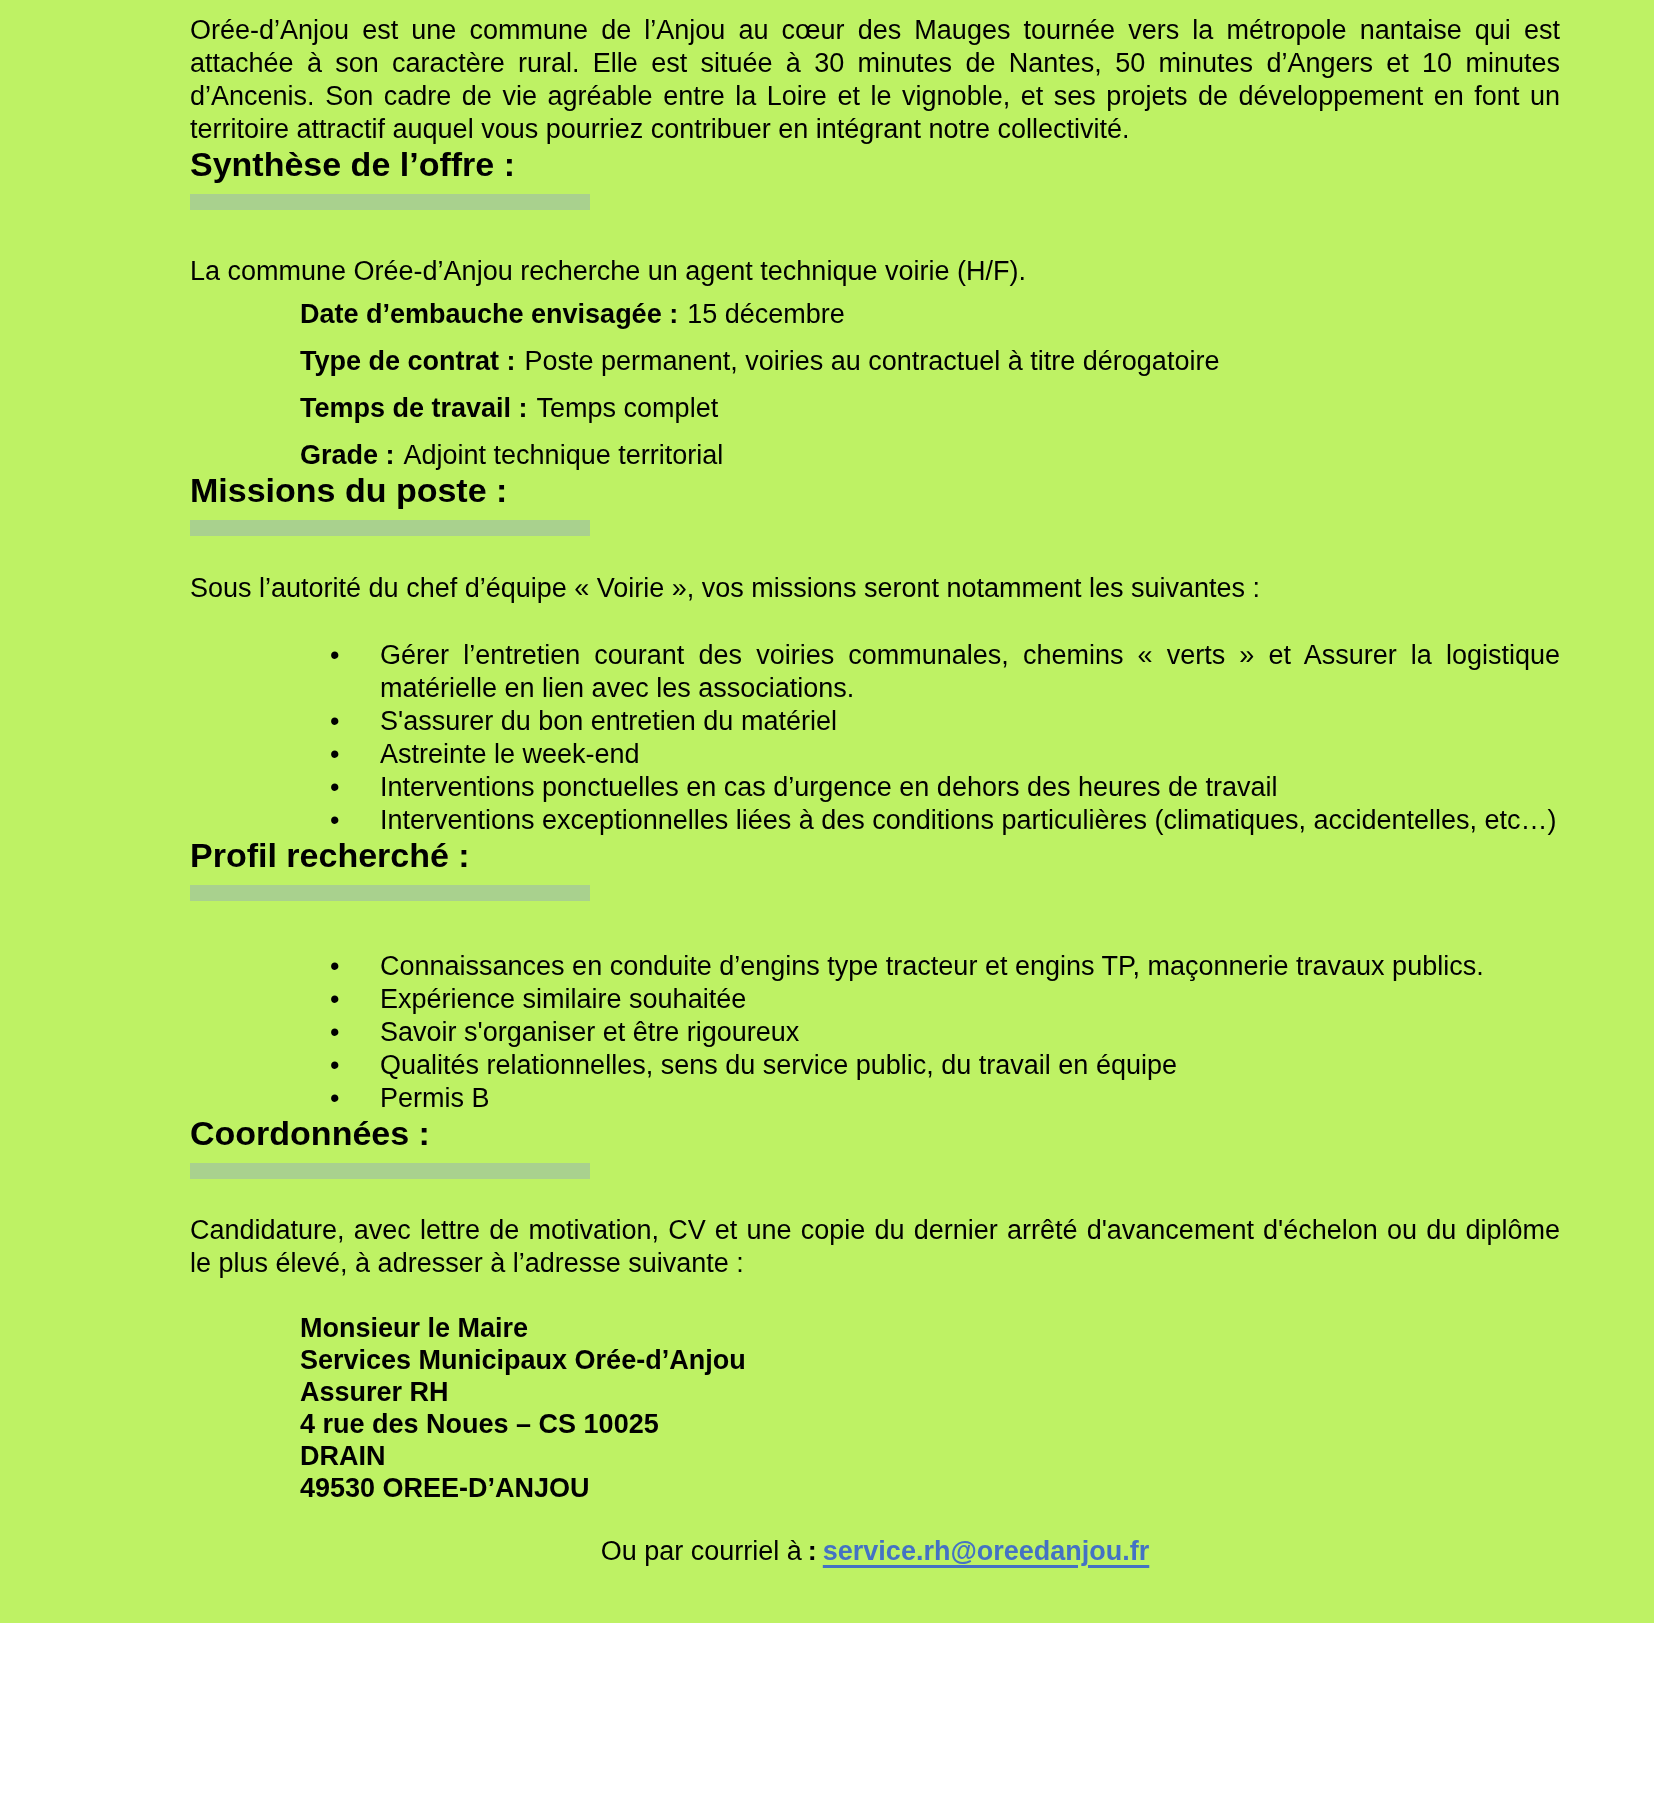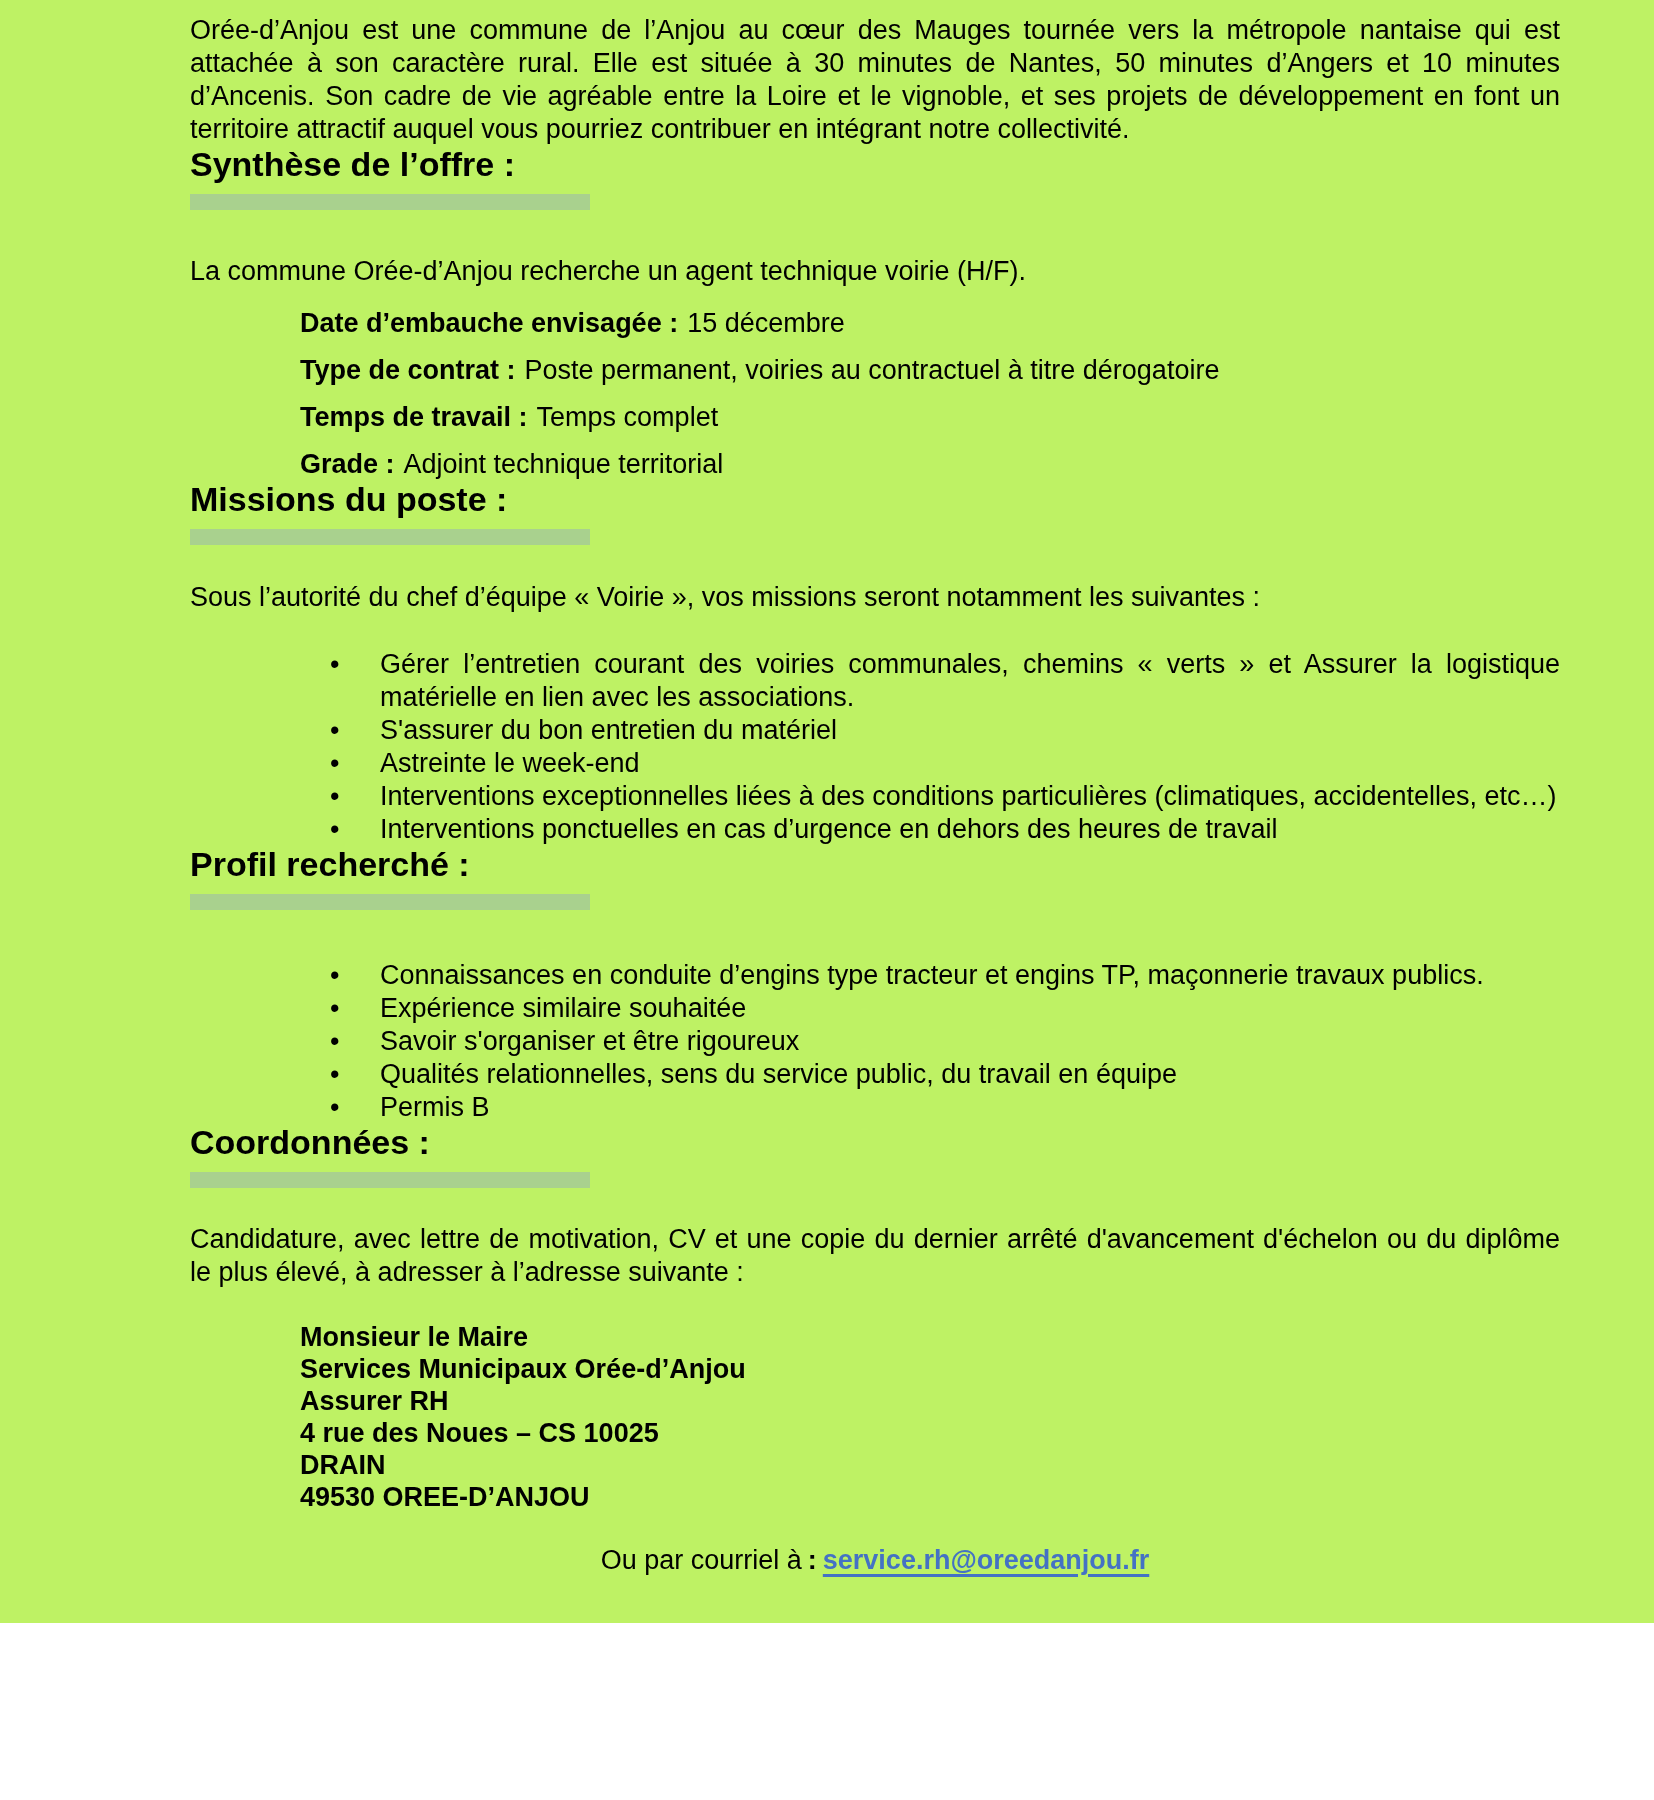--- a/index.html
+++ b/index.html
@@ -37,21 +37,21 @@
     line-height: 36px;
     font-weight: bold;
   }
   .accent-bar {
     width: 400px;
     height: 16px;
     margin-top: 12px;
   }
   .mt-synthese-title { margin-top: 22px; }
   .lead-synthese { margin-top: 45px; }
-  .fields { margin-top: 19px; }
+  .fields { margin-top: 10px; }
   .field {
     margin-left: 110px;
     margin-top: 14px;
     font-size: 27px;
     line-height: 33px;
   }
   .field:first-child { margin-top: 0; }
   .field-label { font-weight: bold; }
   .field-value { margin-left: 9px; }
   .mt-missions-title { margin-top: 48px; }
@@ -137,22 +137,22 @@
 
     <h2 class="section-title mt-missions-title">Missions du poste :</h2>
     <div class="accent-bar" style="background: rgb(169, 209, 142);"></div>
 
     <p class="body-text lead-missions">Sous l’autorité du chef d’équipe « Voirie », vos missions seront notamment les suivantes :</p>
 
     <ul class="bullets missions">
       <li>Gérer l’entretien courant des voiries communales, chemins « verts » et Assurer la logistique matérielle en lien avec les associations.</li>
       <li>S'assurer du bon entretien du matériel</li>
       <li>Astreinte le week-end</li>
+      <li>Interventions ponctuelles en cas d’urgence en dehors des heures de travail</li>
       <li>Interventions exceptionnelles liées à des conditions particulières (climatiques, accidentelles, etc…)</li>
-      <li>Interventions ponctuelles en cas d’urgence en dehors des heures de travail</li>
     </ul>
 
     <h2 class="section-title mt-profil-title">Profil recherché :</h2>
     <div class="accent-bar" style="background: rgb(169, 209, 142);"></div>
 
     <ul class="bullets profil">
       <li>Connaissances en conduite d’engins type tracteur et engins TP, maçonnerie travaux publics.</li>
       <li>Expérience similaire souhaitée</li>
       <li>Savoir s'organiser et être rigoureux</li>
       <li>Qualités relationnelles, sens du service public, du travail en équipe</li>

